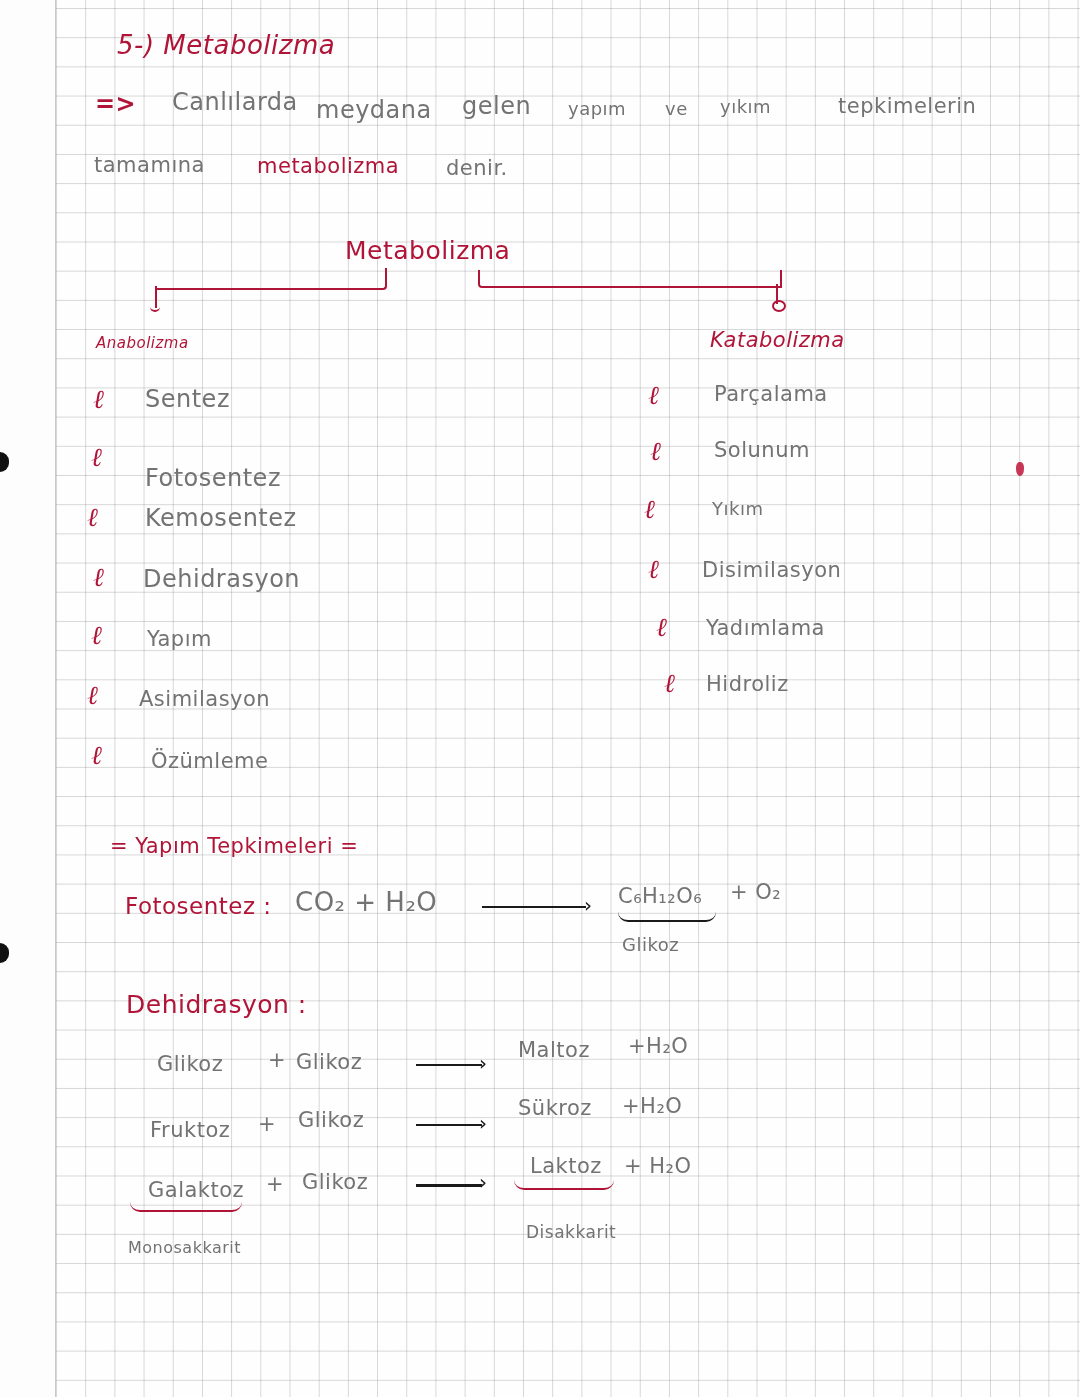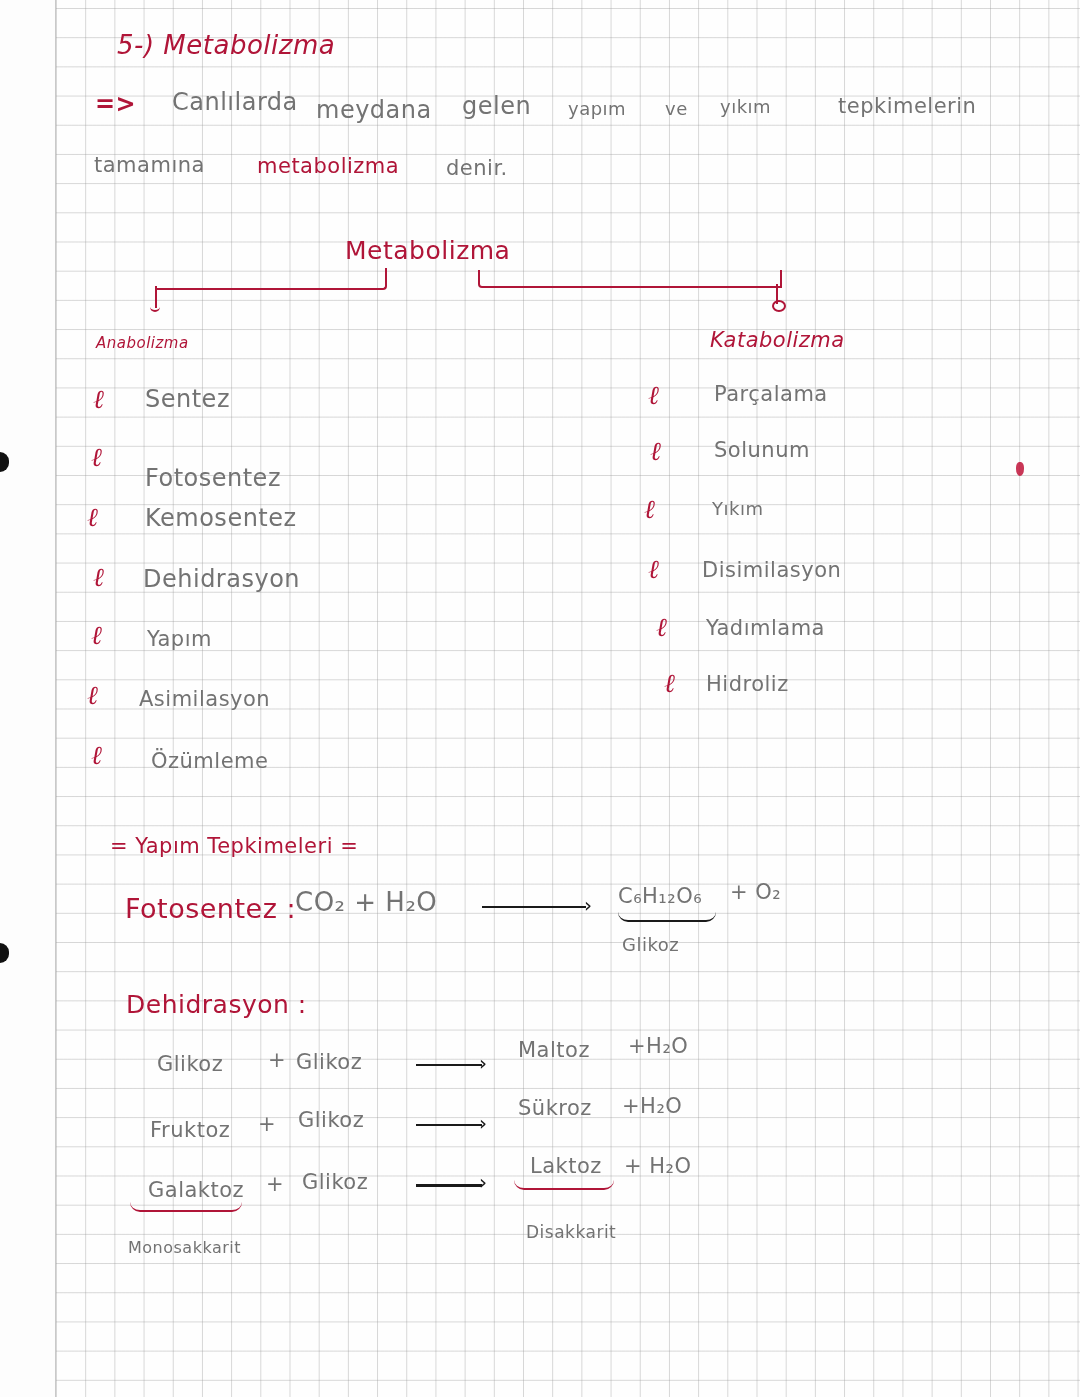--- a/index.html
+++ b/index.html
@@ -95,21 +95,21 @@
 <div class="t small" style="left:712px;top:498px;">Yıkım</div>
 <div class="bullet" style="left:648px;top:554px;">ℓ</div>
 <div class="t med" style="left:702px;top:558px;">Disimilasyon</div>
 <div class="bullet" style="left:656px;top:612px;">ℓ</div>
 <div class="t med" style="left:706px;top:616px;">Yadımlama</div>
 <div class="bullet" style="left:664px;top:668px;">ℓ</div>
 <div class="t med" style="left:706px;top:672px;">Hidroliz</div>
 
 <div class="t red med" style="left:110px;top:834px;">= Yapım Tepkimeleri =</div>
 
-<div class="t red" style="left:125px;top:893px;font-size:27px;">Fotosentez :</div>
+<div class="t red" style="left:125px;top:893px;font-size:23px;">Fotosentez :</div>
 <div class="t" style="left:295px;top:887px;font-size:26px;">CO₂ + H₂O</div>
 <div class="arrow-line" style="left:482px;top:906px;width:104px;"></div>
 <div class="arrow-head" style="left:584px;top:893px;">›</div>
 <div class="t med" style="left:618px;top:884px;">C₆H₁₂O₆</div>
 <div class="t med" style="left:730px;top:880px;">+ O₂</div>
 <div class="brace" style="left:618px;top:912px;width:98px;"></div>
 <div class="t small" style="left:622px;top:934px;">Glikoz</div>
 
 <div class="t red" style="left:126px;top:990px;font-size:25px;">Dehidrasyon :</div>
 

